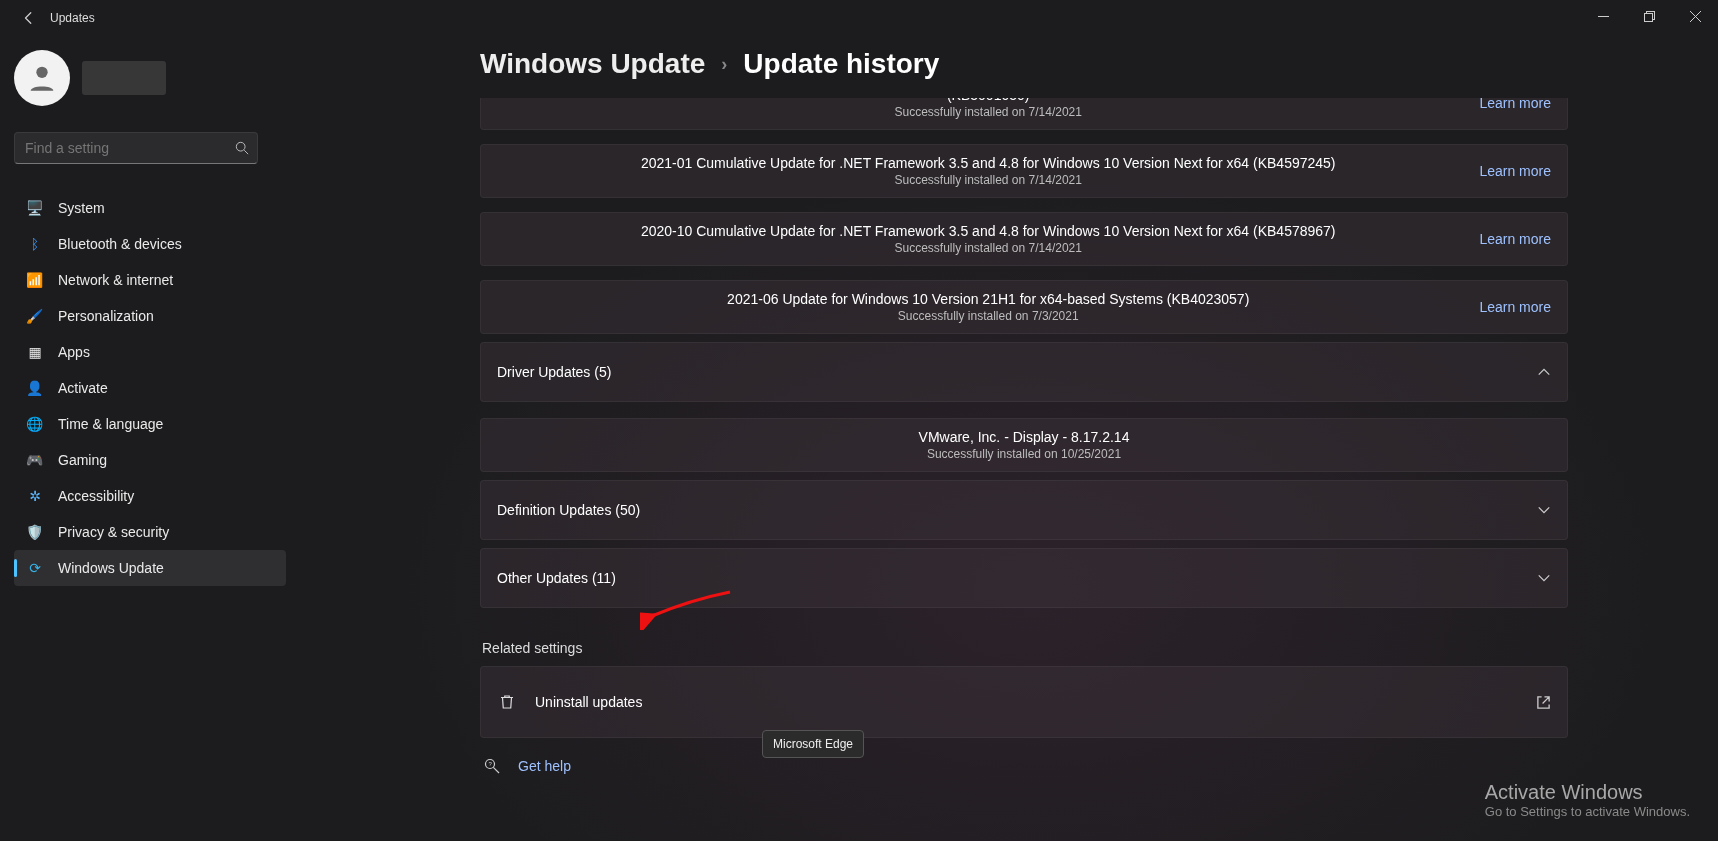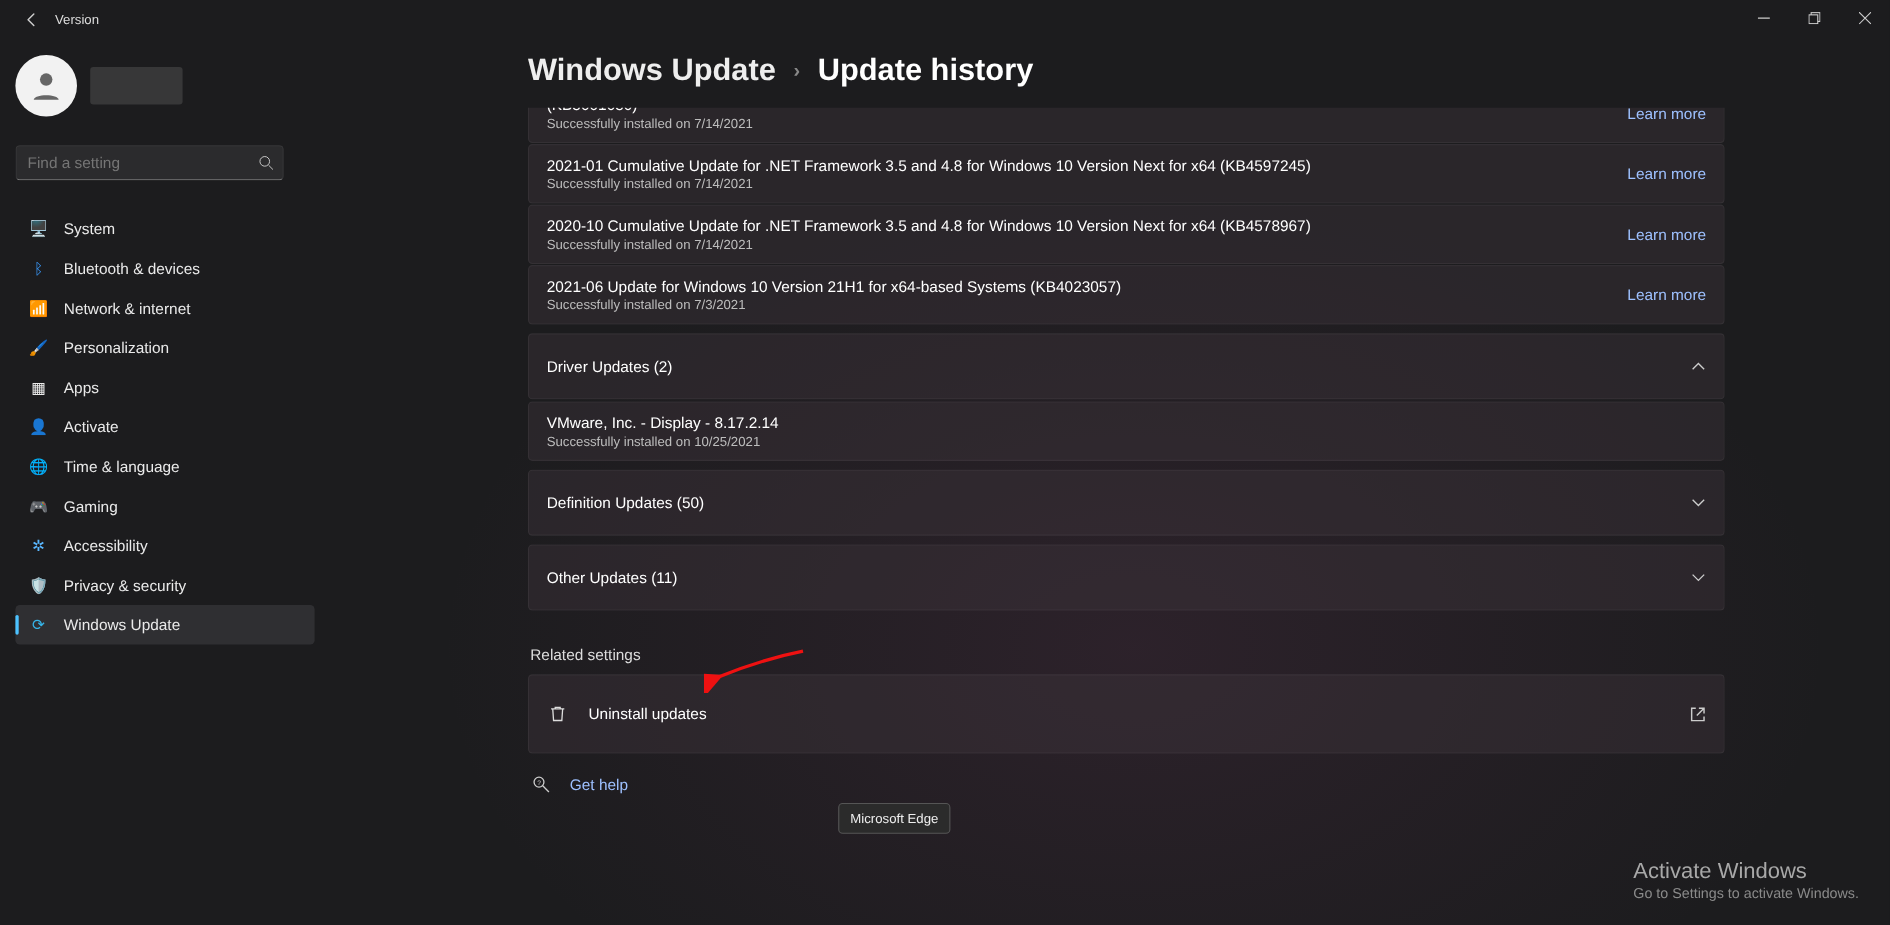--- a/index.html
+++ b/index.html
@@ -26,21 +26,21 @@
   .navitem.sel{background:#2f2f32;}
   .navitem.sel::before{content:"";position:absolute;left:0;top:9px;bottom:9px;width:3px;background:#4cc2ff;border-radius:2px;}
   
   .main{position:absolute;left:480px;top:48px;right:150px;bottom:0;overflow:hidden;}
   .crumbs{display:flex;align-items:center;gap:16px;font-size:28px;font-weight:600;margin-bottom:20px;}
   .crumbs .parent{color:#eee;}
   .crumbs .chev{color:#888;font-size:18px;}
   .crumbs .cur{color:#fff;}
   .scroll{position:absolute;top:50px;left:0;right:0;bottom:0;overflow:hidden;}
   .card{background:rgba(60,50,58,.45);border:1px solid rgba(255,255,255,.05);border-radius:4px;}
-  .updgroup{display:flex;flex-direction:column;gap:1px;margin-bottom:8px;}
+  .updgroup{display:flex;flex-direction:column;gap:14px;margin-bottom:8px;text-align:center;}
   .updrow{display:flex;align-items:center;padding:10px 16px;min-height:48px;}
   .updrow .txt{flex:1;}
   .updrow .t1{font-size:14px;color:#fff;}
   .updrow .t2{font-size:12px;color:#bdbdbd;margin-top:2px;}
   .learn{color:#9ec1ff;font-size:14px;white-space:nowrap;}
   .section{display:flex;align-items:center;padding:0 16px;height:60px;font-size:14px;}
   .section .title{flex:1;}
   .section .ar{color:#ccc;}
   .hdr{font-size:14px;color:#ddd;margin:32px 0 10px 2px;}
   .relrow{display:flex;align-items:center;padding:0 16px;height:72px;gap:18px;font-size:14px;}
@@ -58,21 +58,21 @@
 </style>
 </head>
 <body>
 
 <div class="titlebar">
   <div class="back">
     <svg width="14" height="14" viewBox="0 0 16 16">
         <path d="M10 2 4 8l6 6" stroke="#ccc" stroke-width="1.5" fill="none" stroke-linecap="round" stroke-linejoin="round"></path>
       </svg>
   </div>
-  <div class="title">Version</div>
+  <div class="title">Updates</div>
   <div class="winbtns">
     <div>
         <svg width="11" height="11">
           <path d="M0 5.5h11" stroke="#ccc"></path>
         </svg>
       </div>
     <div>
         <svg width="11" height="11">
           <rect x="2.5" y=".5" width="8" height="8" stroke="#ccc" fill="none"></rect>
           <rect x=".5" y="2.5" width="8" height="8" stroke="#ccc" fill="#1c1c1e"></rect>
@@ -187,28 +187,28 @@
       <div class="card updrow">
         <div class="txt">
           <div class="t1">2021-06 Update for Windows 10 Version 21H1 for x64-based Systems (KB4023057)</div>
           <div class="t2">Successfully installed on 7/3/2021</div>
         </div>
         <a class="learn">Learn more</a>
       </div>
     </div>
 
     <div class="card section">
-      <div class="title">Driver Updates (2)</div>
+      <div class="title">Driver Updates (5)</div>
       <div class="ar">
           <svg width="14" height="14" viewBox="0 0 16 16">
             <path d="M2 11l6-6 6 6" stroke="#ccc" fill="none" stroke-width="1.4"></path>
           </svg>
         </div>
     </div>
-    <div class="updgroup" style="margin-top:2px">
+    <div class="updgroup" style="margin-top:16px">
       <div class="card updrow">
         <div class="txt">
           <div class="t1">VMware, Inc. - Display - 8.17.2.14</div>
           <div class="t2">Successfully installed on 10/25/2021</div>
         </div>
       </div>
     </div>
 
     <div class="card section">
       <div class="title">Definition Updates (50)</div>

